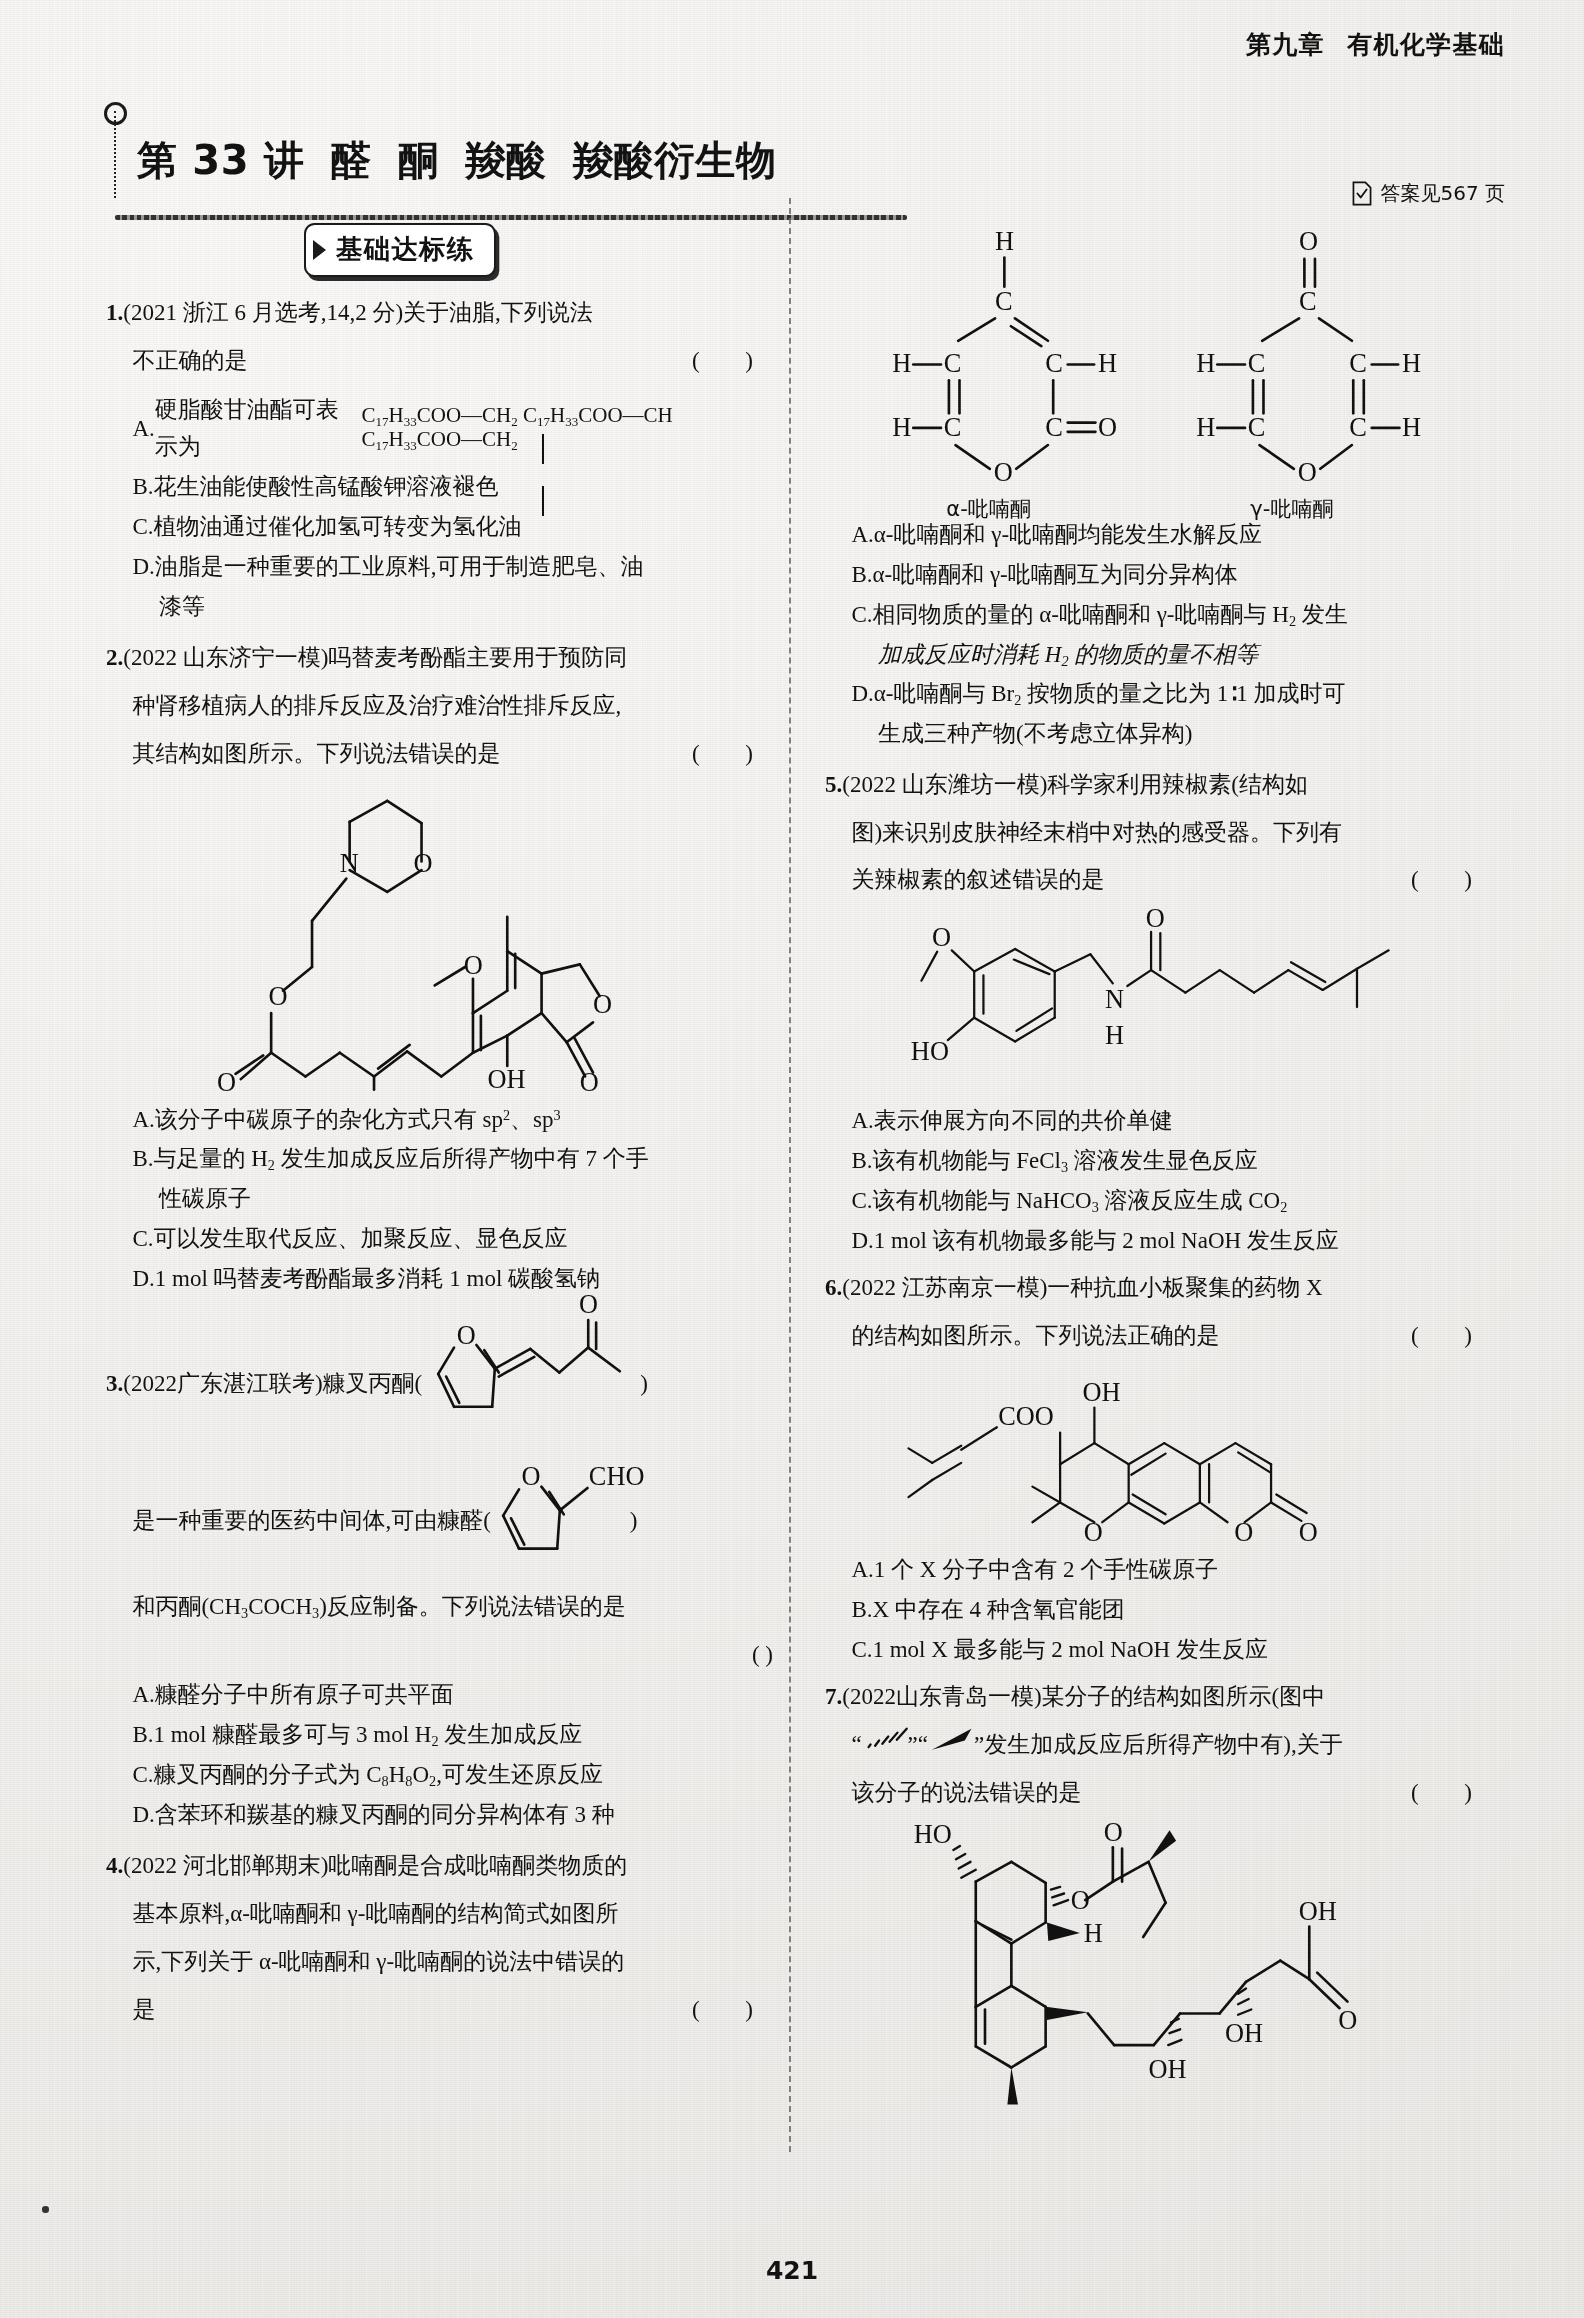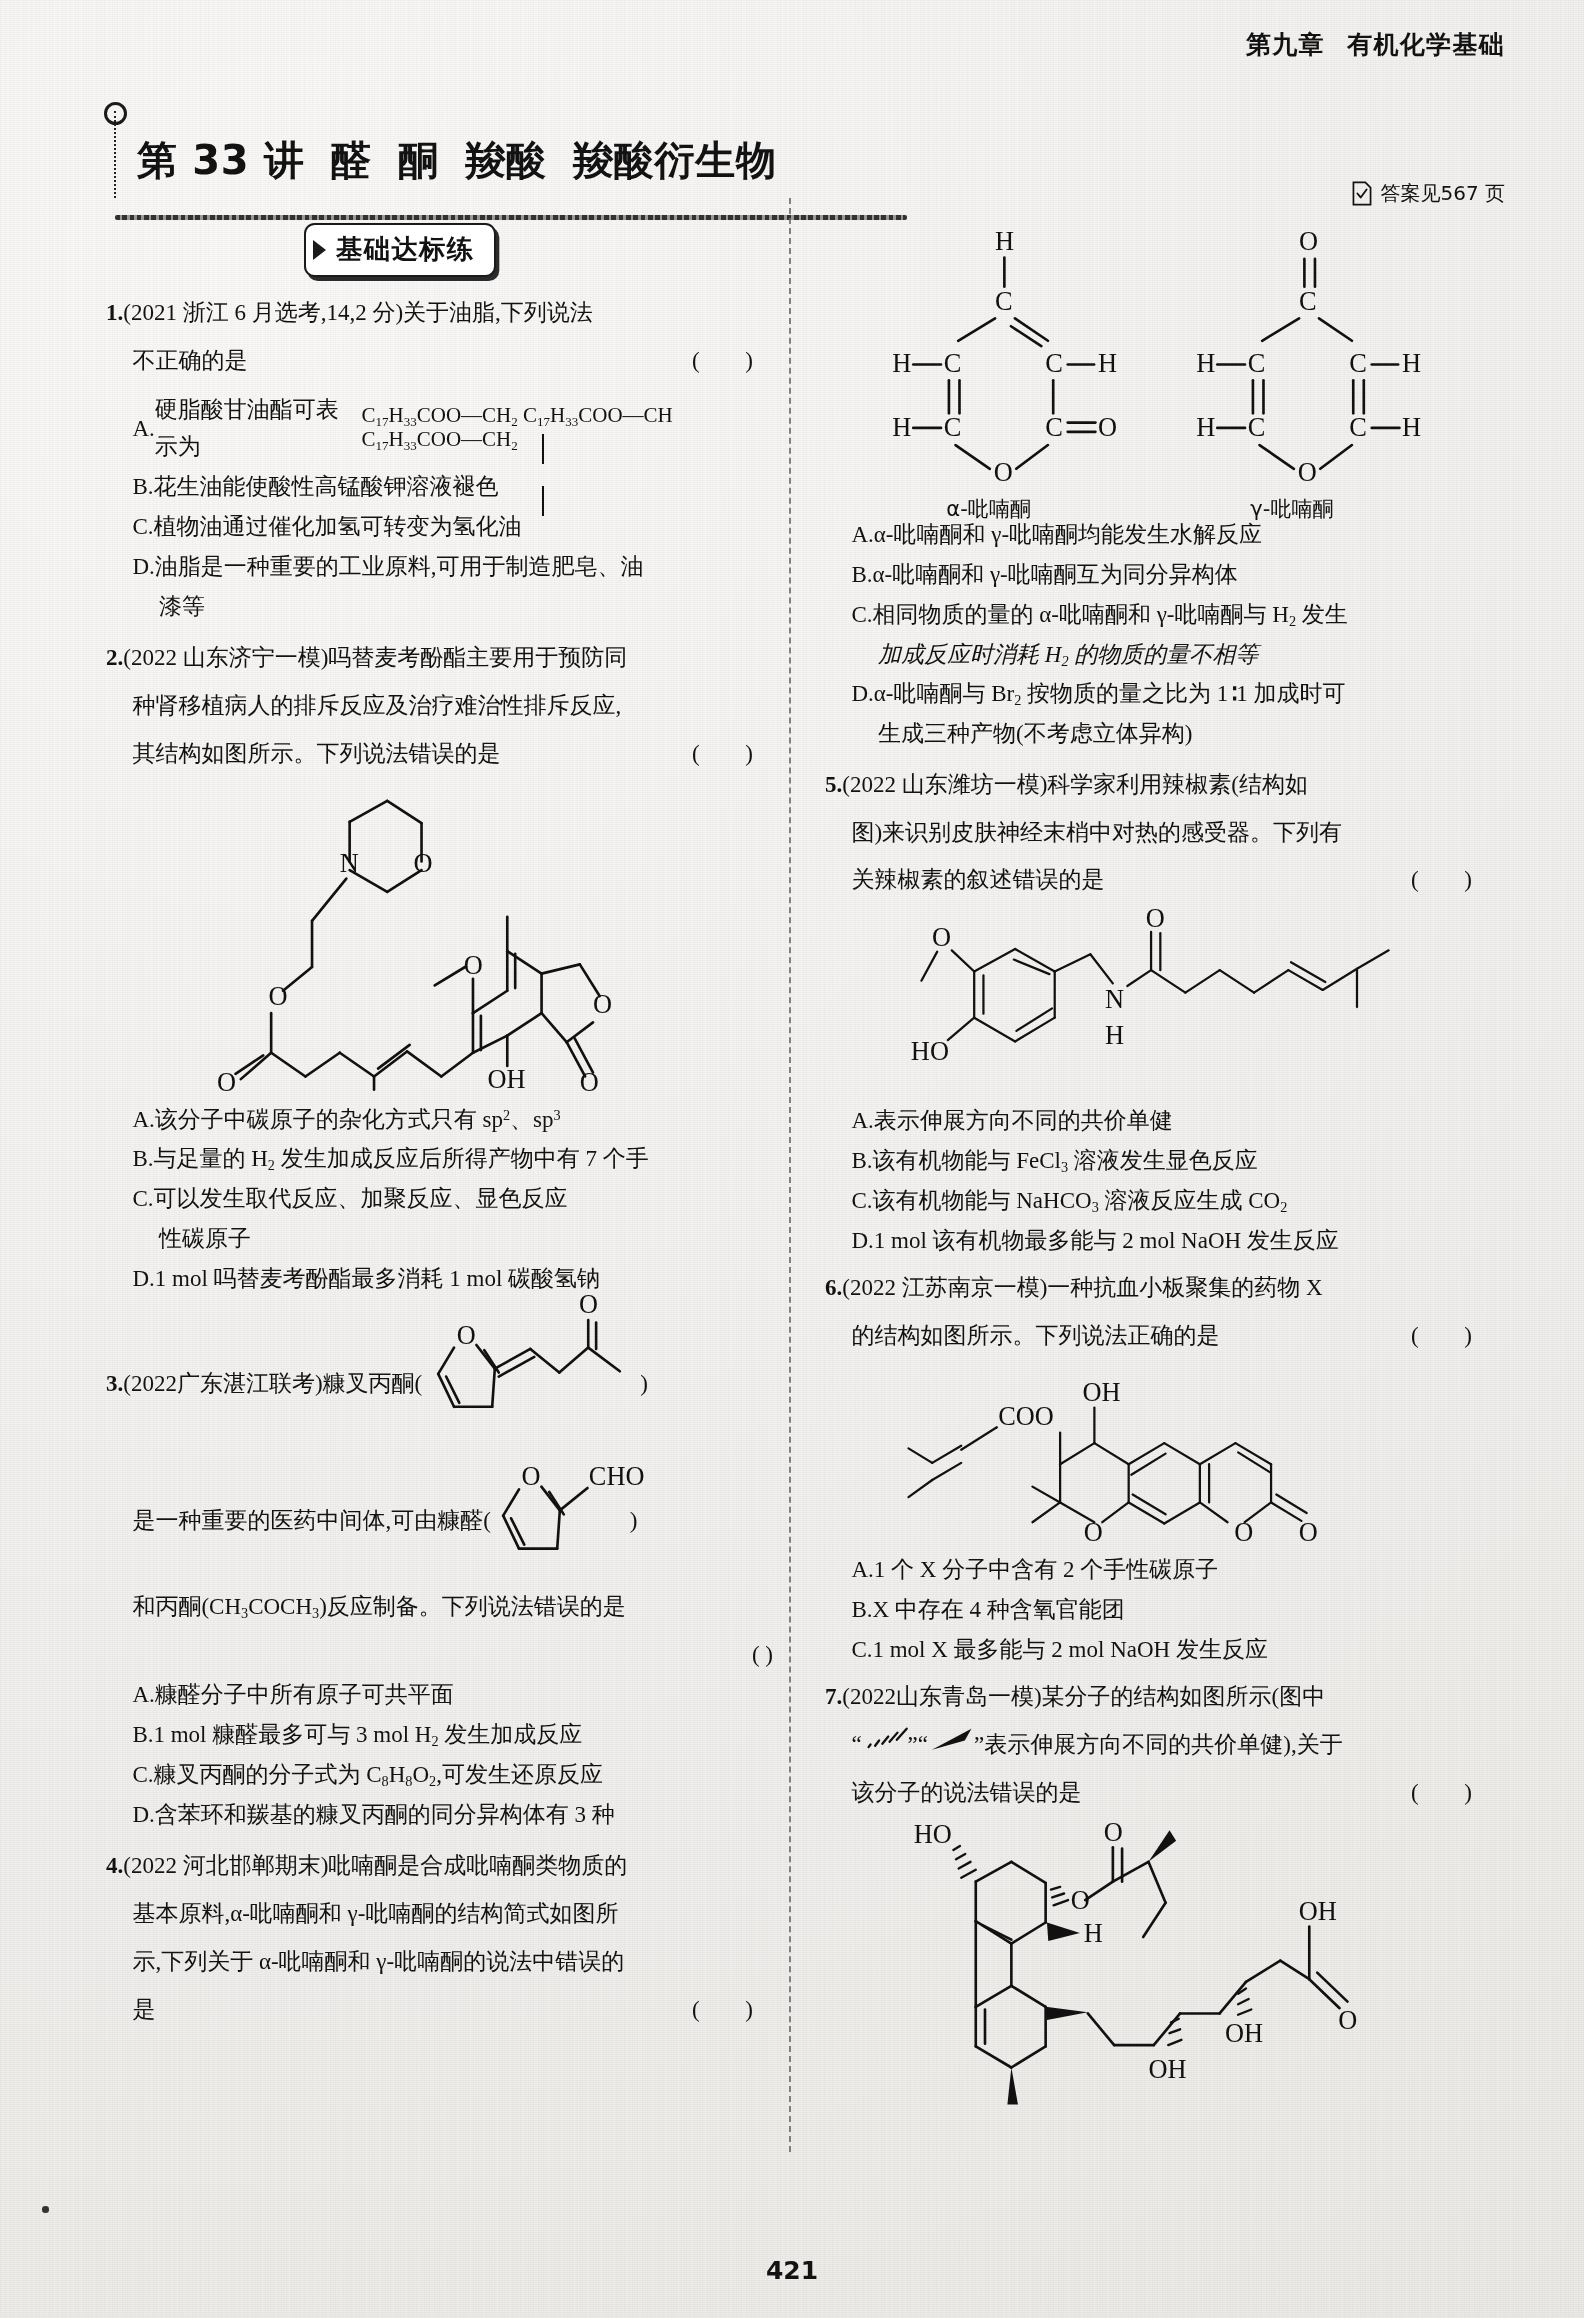--- a/index.html
+++ b/index.html
@@ -252,22 +252,22 @@
           <path class="bond" d="M584 390 L612 442"></path>
           <text class="atom" x="592" y="470">O</text>
 
           <path class="bond" d="M482 386 L482 432"></path>
           <text class="atom" x="452" y="466">OH</text>
         </svg>
       </div>
 
       <div class="opt">A.该分子中碳原子的杂化方式只有 sp<sup>2</sup>、sp<sup>3</sup></div>
       <div class="opt">B.与足量的 H<sub>2</sub> 发生加成反应后所得产物中有 7 个手</div>
+      <div class="opt" style="padding-left:53px;">性碳原子</div>
       <div class="opt"><span>C.</span><span>可以发生取代反应、加聚反应、显色反应</span></div>
-      <div class="opt" style="padding-left:53px;">性碳原子</div>
       <div class="opt"><span>D.</span><span>1 mol 吗替麦考酚酯最多消耗 1 mol 碳酸氢钠</span></div>
     </div>
 
     
     <div style="margin-top:18.5px;">
       <div class="q" style="display:flex;align-items:center;">
         <span class="num">3.</span>
           <span>(2022广东湛江联考)</span>
           <span>糠叉丙酮(</span>
         <span>
@@ -548,21 +548,21 @@
                 <line x1="53" y1="21" x2="68" y2="4"></line>
               </g>
             </svg>
         </span>
         <span>”“</span>
         <span>
           <svg width="46" height="26.4" viewBox="0 0 70 40">
               <polygon points="6,36 66,4 56,22" fill="#111"></polygon>
             </svg>
         </span>
-        <span>”表示伸展方向不同的共价单健),关于</span>
+        <span>”发生加成反应后所得产物中有),关于</span>
       </div>
       <div class="q indent">
         <span class="paren">(    )</span>
         <span>该分子的说法错误的是</span>
       </div>
 
       <div class="fig">
         <svg width="554" height="290" viewBox="0 0 840 440">
 
           <text class="atom" x="48" y="34">HO</text>

